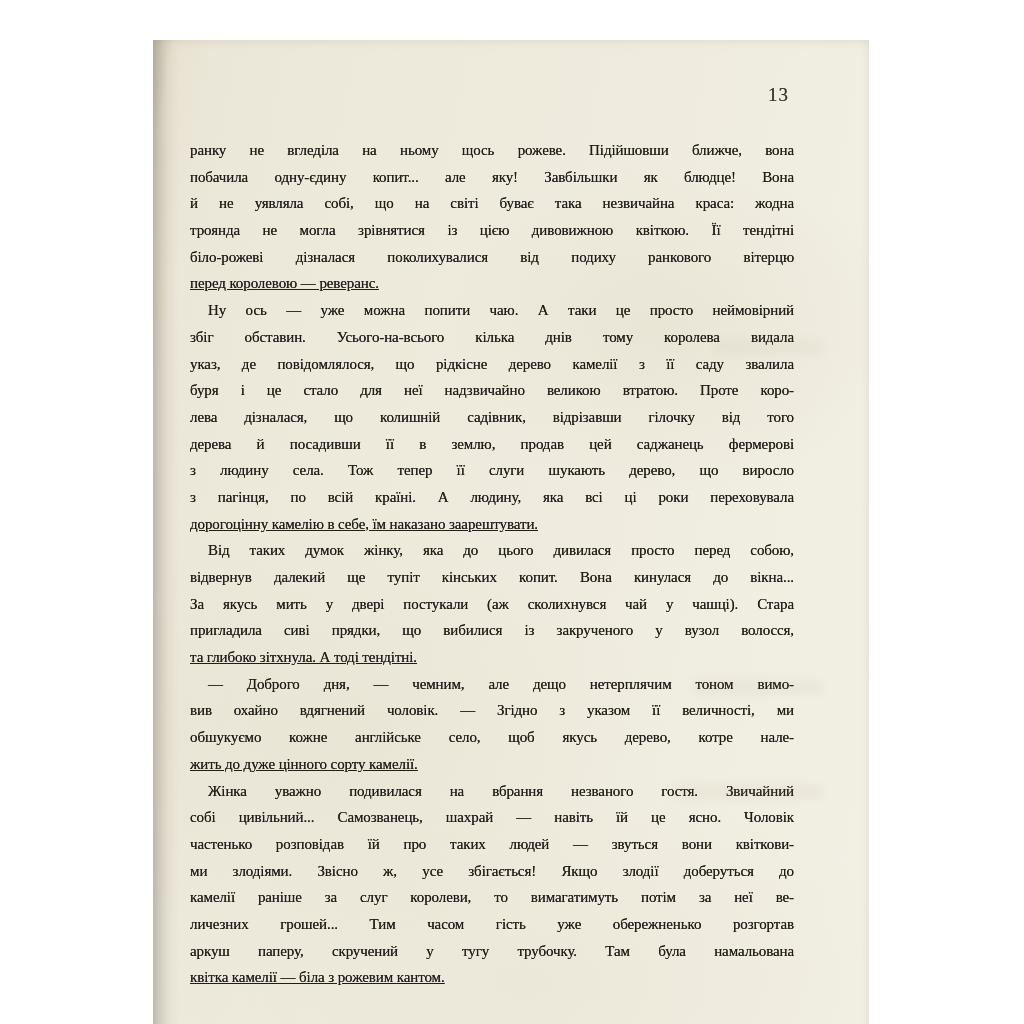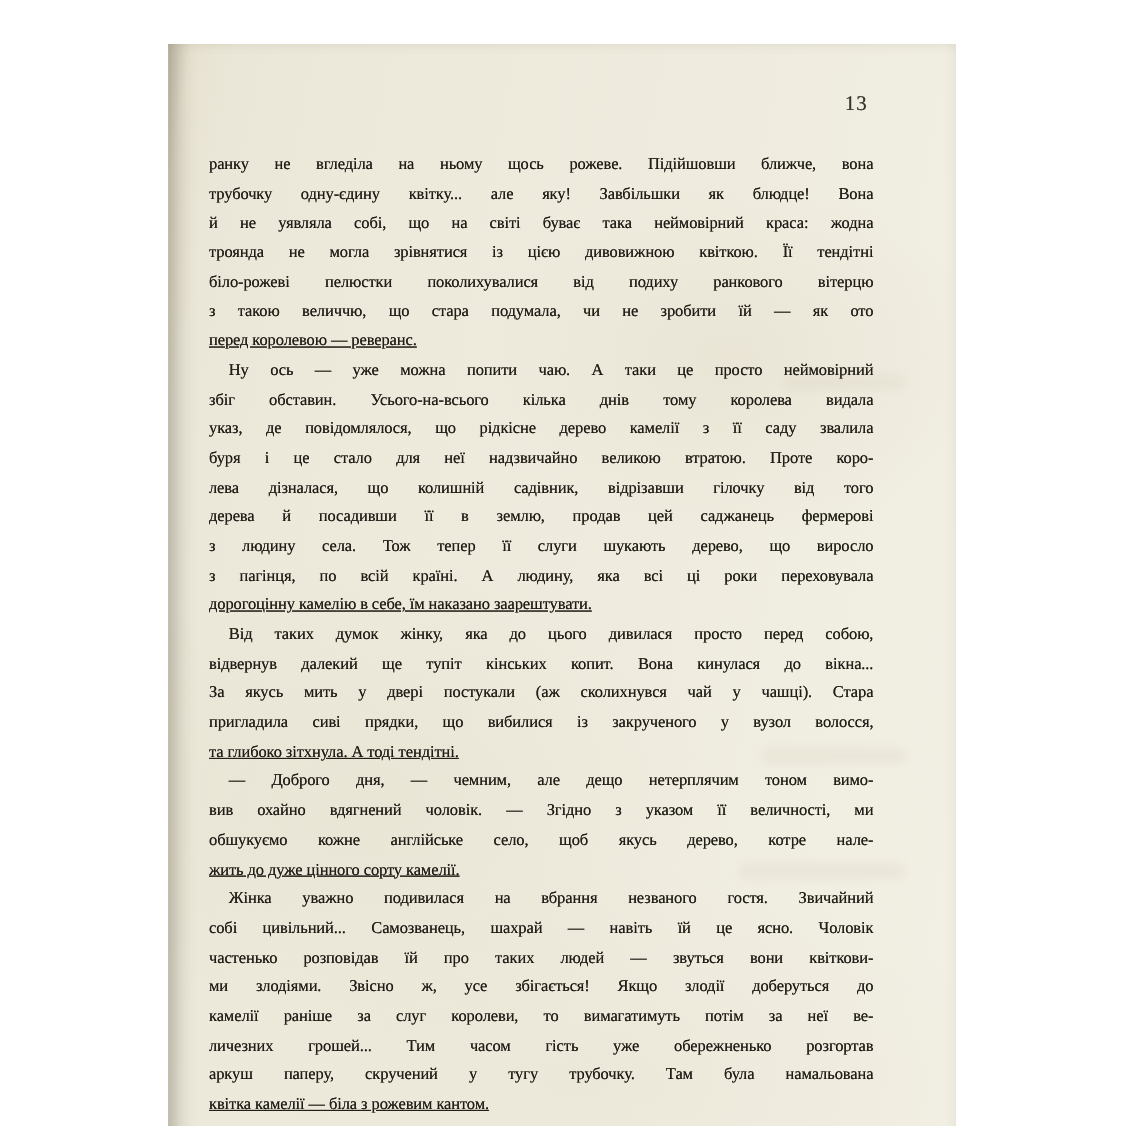--- a/index.html
+++ b/index.html
@@ -78,25 +78,24 @@
 </style>
 </head>
 <body>
 
 <div class="scan">
   <div class="page">
     <div class="page-number">13</div>
     <div class="text-block" id="text-block">
         <div class="para">
           <div class="line first">ранку не вгледіла на ньому щось рожеве. Підійшовши ближче, вона</div>
-          <div class="line">трубочку одну-єдину квітку... але яку! Завбільшки як блюдце! Вона</div>
-          <div class="line">й не уявляла собі, що на світі буває така неймовірний краса: жодна</div>
+          <div class="line">побачила одну-єдину копит... але яку! Завбільшки як блюдце! Вона</div>
+          <div class="line">й не уявляла собі, що на світі буває така незвичайна краса: жодна</div>
           <div class="line">троянда не могла зрівнятися із цією дивовижною квіткою. Її тендітні</div>
-          <div class="line">біло-рожеві пелюстки поколихувалися від подиху ранкового вітерцю</div>
-          <div class="line">з такою величчю, що стара подумала, чи не зробити їй — як ото</div>
+          <div class="line">біло-рожеві дізналася поколихувалися від подиху ранкового вітерцю</div>
           <div class="line last">перед королевою — реверанс.</div>
         </div>
         <div class="para indent">
           <div class="line first">Ну ось — уже можна попити чаю. А таки це просто неймовірний</div>
           <div class="line">збіг обставин. Усього-на-всього кілька днів тому королева видала</div>
           <div class="line">указ, де повідомлялося, що рідкісне дерево камелії з її саду звалила</div>
           <div class="line">буря і це стало для неї надзвичайно великою втратою. Проте коро-</div>
           <div class="line">лева дізналася, що колишній садівник, відрізавши гілочку від того</div>
           <div class="line">дерева й посадивши її в землю, продав цей саджанець фермерові</div>
           <div class="line">з людину села. Тож тепер її слуги шукають дерево, що виросло</div>

